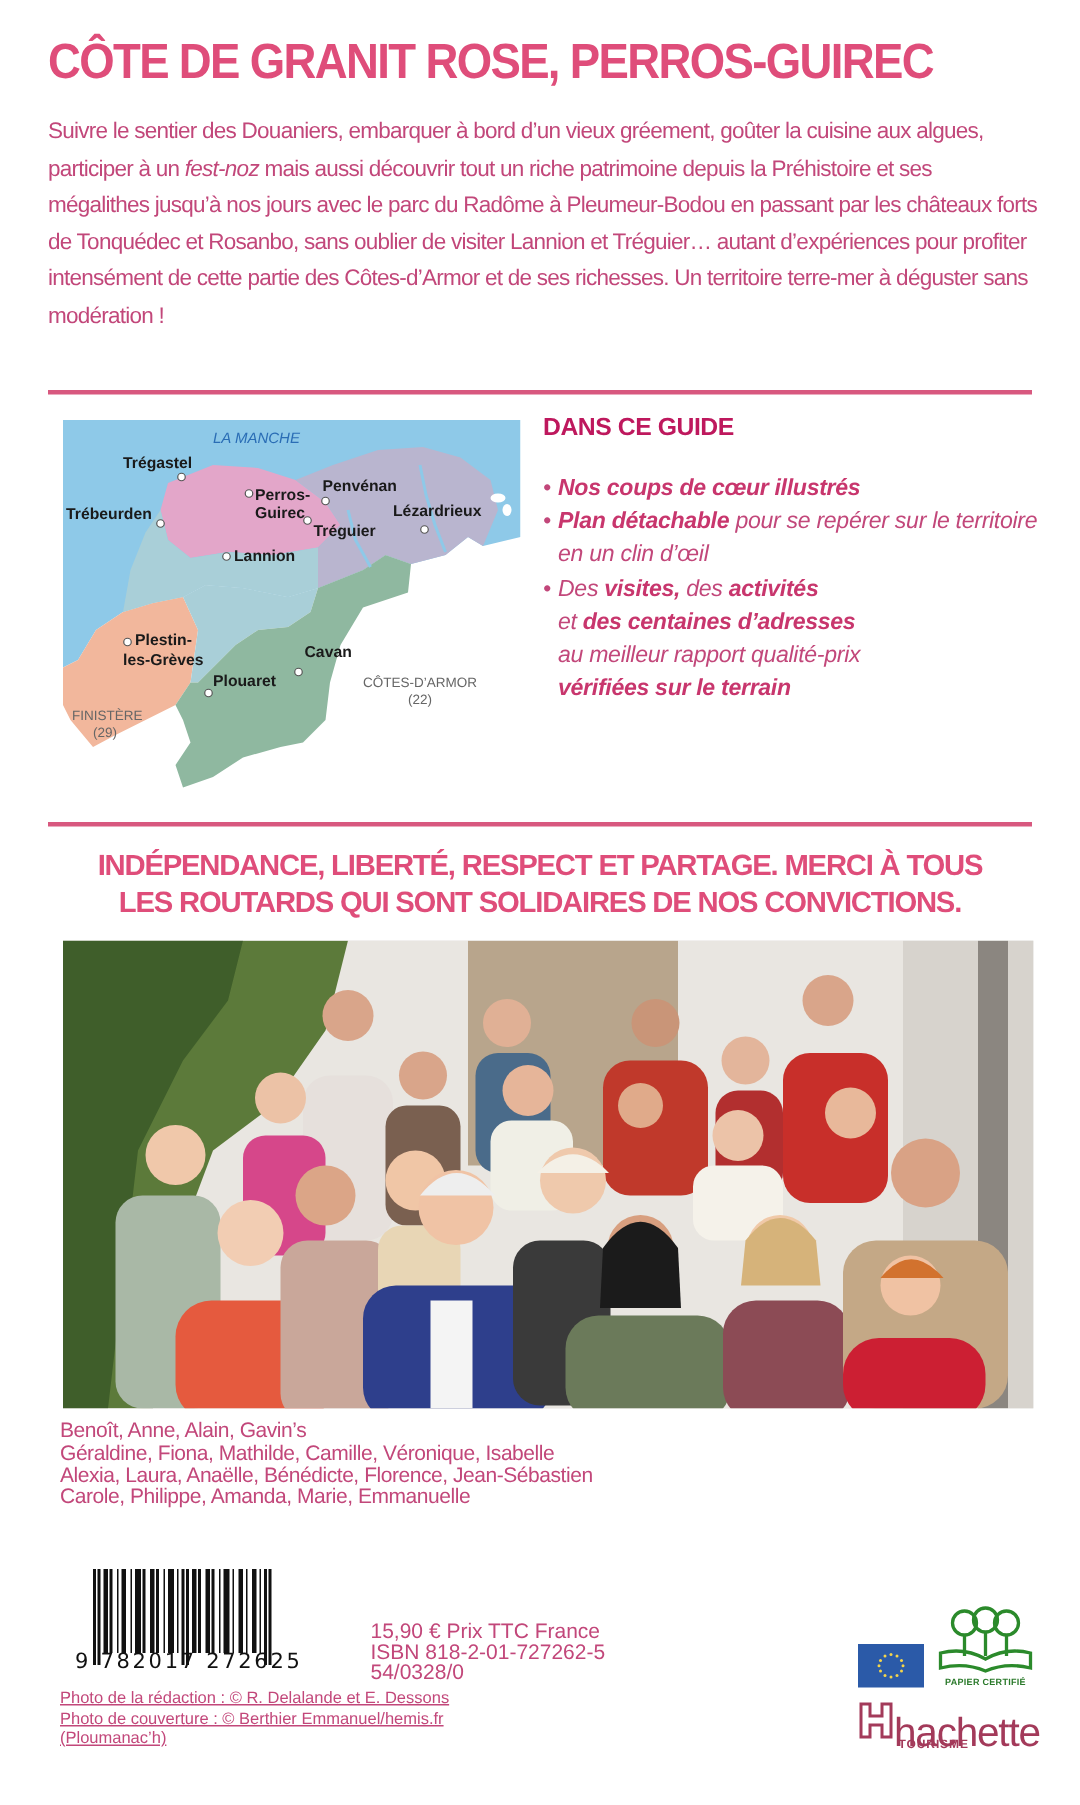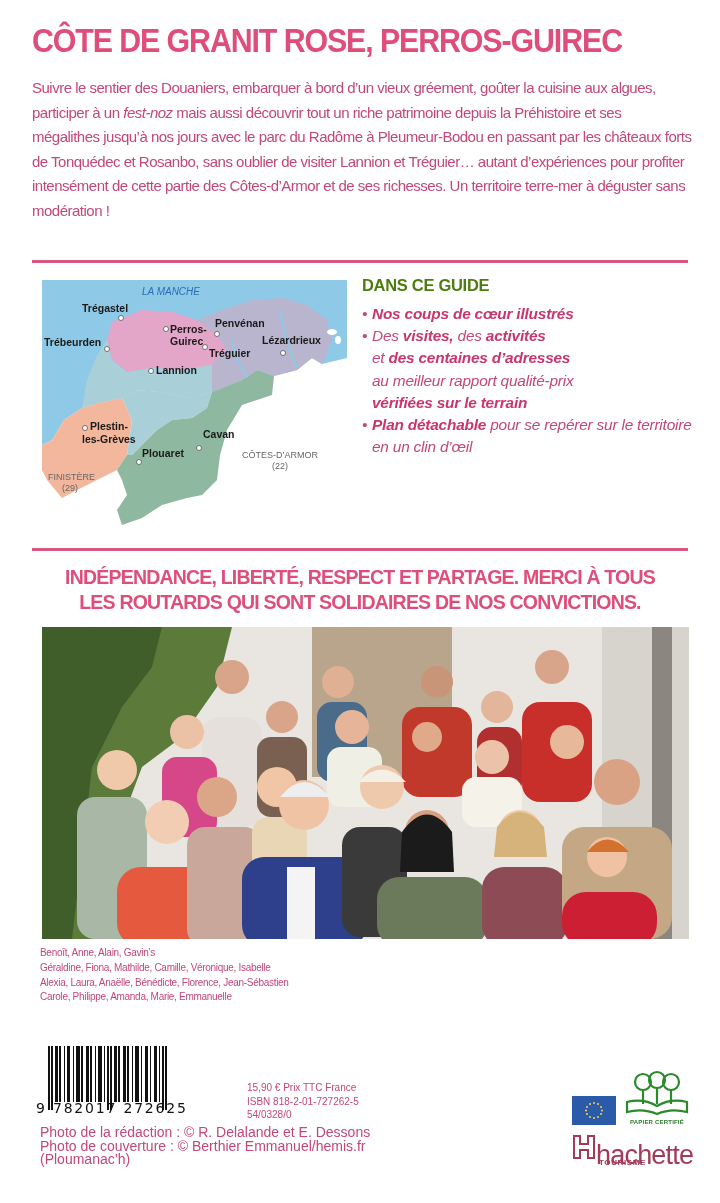--- a/index.html
+++ b/index.html
@@ -21,45 +21,45 @@
 
   
   .map { position: absolute; left: 42px; top: 280px; width: 305px; height: 250px; text-align: center; }
   .map svg { width: 100%; height: 100%; }
   .maplabel { font-family: "Liberation Sans", sans-serif; font-weight: bold; font-size: 10.5px; fill: #1a1a1a; }
   .maplabel-sea { font-family: "Liberation Sans", sans-serif; font-style: italic; font-size: 10px; fill: #2a6db5; }
   .maplabel-dep { font-family: "Liberation Sans", sans-serif; font-size: 9px; fill: #666666; }
 
   
   .guide { position: absolute; left: 362px; top: 276px; width: 330px; }
-  .guide h3 { font-size: 16.5px; font-weight: bold; color: #4d7c0f; margin-bottom: 8px; letter-spacing: -0.3px; }
+  .guide h3 { font-size: 16.5px; font-weight: bold; color: #be185d; margin-bottom: 20px; letter-spacing: -0.3px; }
   .guide ul { list-style: none; font-style: italic; }
   .guide li { font-size: 15.4px; line-height: 22.2px; color: #c2477a; padding-left: 10px; position: relative; letter-spacing: -0.2px; }
   .guide li::before { content: "•"; position: absolute; left: 0; top: 0; color: #c2477a; }
   .guide b { font-weight: bold; color: #c8366d; }
 
   .slogan {
     position: absolute; left: 20px; top: 565px; width: 680px; text-align: center;
     font-size: 19.5px; line-height: 25px; font-weight: bold; color: #df4d7a; letter-spacing: -0.8px;
   }
 
   
   .photo { position: absolute; left: 42px; top: 627px; width: 647px; height: 312px; overflow: hidden; background: #e8e6e2; }
   .photo svg { width: 100%; height: 100%; display: block; }
 
-  .names { position: absolute; left: 40px; top: 946px; width: 480px; font-size: 10px; line-height: 14.8px; color: #c2477a; letter-spacing: -0.3px; }
-
-  .barcode { position: absolute; left: 48px; top: 1046px; width: 152px; height: 72px; }
+  .names { position: absolute; left: 40px; top: 946px; width: 480px; font-size: 14px; line-height: 14.8px; color: #c2477a; letter-spacing: -0.3px; }
+
+  .barcode { position: absolute; left: 62px; top: 1046px; width: 152px; height: 72px; }
   .barcode-bars { position: absolute; left: 0; top: 0; width: 152px; height: 56px; display: flex; align-items: flex-start; }
   .bar { background: #111; height: 56px; }
   .bar.long { height: 64px; }
   .barcode-num { position: absolute; left: -12px; top: 54px; width: 170px; font-family: "DejaVu Sans", sans-serif; font-size: 14px; letter-spacing: 1.8px; color: #111; background: transparent; }
 
-  .price { position: absolute; left: 247px; top: 1081px; font-size: 10px; line-height: 13.5px; color: #c2477a; }
-  .credits { position: absolute; left: 40px; top: 1126px; font-size: 14px; line-height: 13.5px; color: #c2477a; }
+  .price { position: absolute; left: 247px; top: 1081px; font-size: 14px; line-height: 13.5px; color: #c2477a; }
+  .credits { position: absolute; left: 40px; top: 1126px; font-size: 11px; line-height: 13.5px; color: #c2477a; text-decoration: underline; }
 
   .eu-flag { position: absolute; left: 572px; top: 1096px; width: 44px; height: 29px; background: #2b5aa8; }
   .paper-cert { position: absolute; left: 623px; top: 1068px; width: 68px; height: 58px; }
   .paper-cert-label { position: absolute; left: 0; top: 51px; width: 68px; text-align: center; font-size: 6px; color: #2b7a2b; font-weight: bold; letter-spacing: 0.2px; }
   .hachette { position: absolute; left: 570px; top: 1132px; width: 130px; height: 40px; }
   .hachette-word { position: absolute; left: 26px; top: -4px; font-size: 27px; color: #a33a5a; letter-spacing: -0.8px; font-family: "Liberation Sans", sans-serif; margin-top: 12px; }
   .hachette-sub { position: absolute; left: 29px; top: 26px; font-size: 8px; color: #a33a5a; font-weight: bold; letter-spacing: 0.6px; }
 </style>
 </head>
 <body>
@@ -125,22 +125,22 @@
     <text class="maplabel-dep" x="230" y="189">(22)</text>
     <text class="maplabel-dep" x="6" y="200">FINISTÈRE</text>
     <text class="maplabel-dep" x="20" y="211">(29)</text>
   </svg>
 </div>
 
 <div class="guide">
   <h3>DANS CE GUIDE</h3>
   <ul>
     <li><b>Nos coups de cœur illustrés</b></li>
+    <li><b>Plan détachable</b><span> pour se repérer sur le territoire en un clin d’œil</span></li>
     <li><span>Des </span><b>visites,</b><span> des </span><b>activités</b><br><span> et </span><b>des centaines d’adresses</b><br><span> au meilleur rapport qualité-prix </span><br><b>vérifiées sur le terrain</b></li>
-    <li><b>Plan détachable</b><span> pour se repérer sur le territoire en un clin d’œil</span></li>
   </ul>
 </div>
 
 <div class="rule" style="top:548px;"></div>
 
 <div class="slogan">
   <div>INDÉPENDANCE, LIBERTÉ, RESPECT ET PARTAGE. MERCI À TOUS</div>
   <div>LES ROUTARDS QUI SONT SOLIDAIRES DE NOS CONVICTIONS.</div>
 </div>
 

